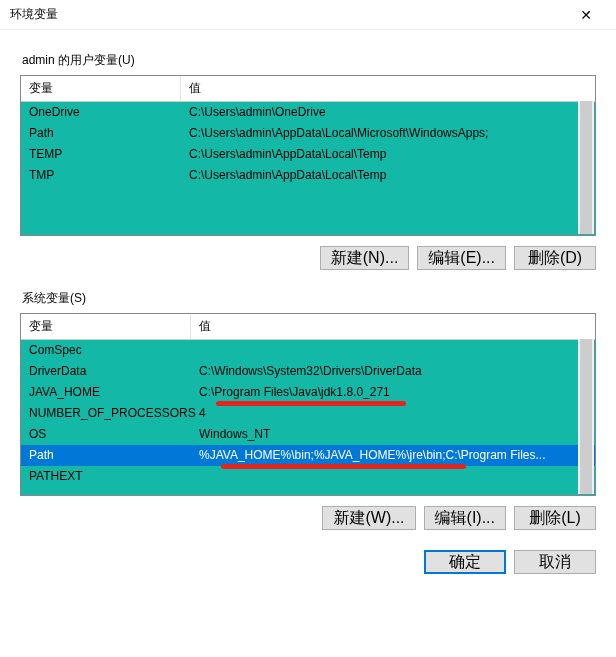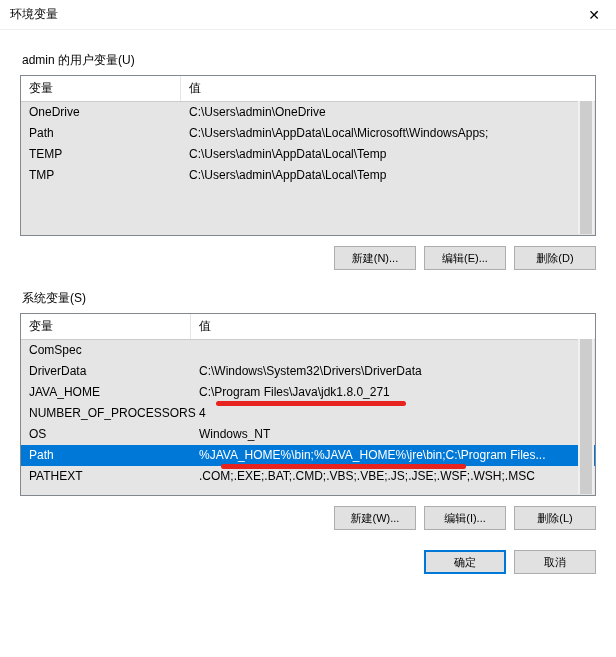--- a/index.html
+++ b/index.html
@@ -10,42 +10,42 @@
     color: #000;
     width: 616px;
     height: 657px;
     overflow: hidden;
   }
   .titlebar {
     height: 30px;
     display: flex;
     align-items: center;
     justify-content: space-between;
-    padding: 0 0 0 10px;
+    padding: 0 8px 0 10px;
     border-bottom: 1px solid #eee;
   }
   .titlebar .close {
     width: 44px;
     height: 30px;
     display: flex;
     align-items: center;
     justify-content: center;
     font-size: 14px;
     font-family: sans-serif;
   }
   .content {
     padding: 12px 20px 0 20px;
   }
   .group-label {
     font-size: 12px;
     margin: 10px 0 6px 2px;
   }
   .listbox {
     border: 1px solid #828790;
-    background: #e5e5e5;
+    background: #14b8a6;
     position: relative;
   }
   .listbox .header {
     display: flex;
     border-bottom: 1px solid #ccc;
     font-weight: normal;
     background: #fff;
   }
   .listbox .header .col {
     padding: 4px 8px;
@@ -81,21 +81,21 @@
     display: flex;
     justify-content: flex-end;
     gap: 8px;
     padding: 10px 0 0 0;
   }
   .btn {
     min-width: 82px;
     height: 24px;
     border: 1px solid #adadad;
     background: #e1e1e1;
-    font-size: 11px;
+    font-size: 16px;
     font-family: inherit;
     padding: 0 10px;
     cursor: default;
   }
   .btn.def { border: 2px solid #0078d7; padding: 0 9px; }
   .bottom {
     padding: 20px 20px 14px 0;
     display: flex;
     justify-content: flex-end;
     gap: 8px;
@@ -186,21 +186,20 @@
         <span class="col1">OS</span>
         <span class="col2">Windows_NT</span>
       </div>
       <div class="row sel">
         <span class="col1">Path</span>
         <span class="col2">%JAVA_HOME%\bin;%JAVA_HOME%\jre\bin;C:\Program Files...</span>
         <span class="marker m2"></span>
       </div>
       <div class="row">
         <span class="col1">PATHEXT</span>
-        <span class="col2">.COM;.EXE;.BAT;.CMD;.VBS;.VBE;.JS;.JSE;.WSF;.WSH;.MSC</span>
       </div>
     </div>
     <div class="scroll">
       <div class="thumb" style="top:0;height:100%"></div>
     </div>
   </div>
   <div class="btnrow">
     <button class="btn">新建(W)...</button>
     <button class="btn">编辑(I)...</button>
     <button class="btn">删除(L)</button>

